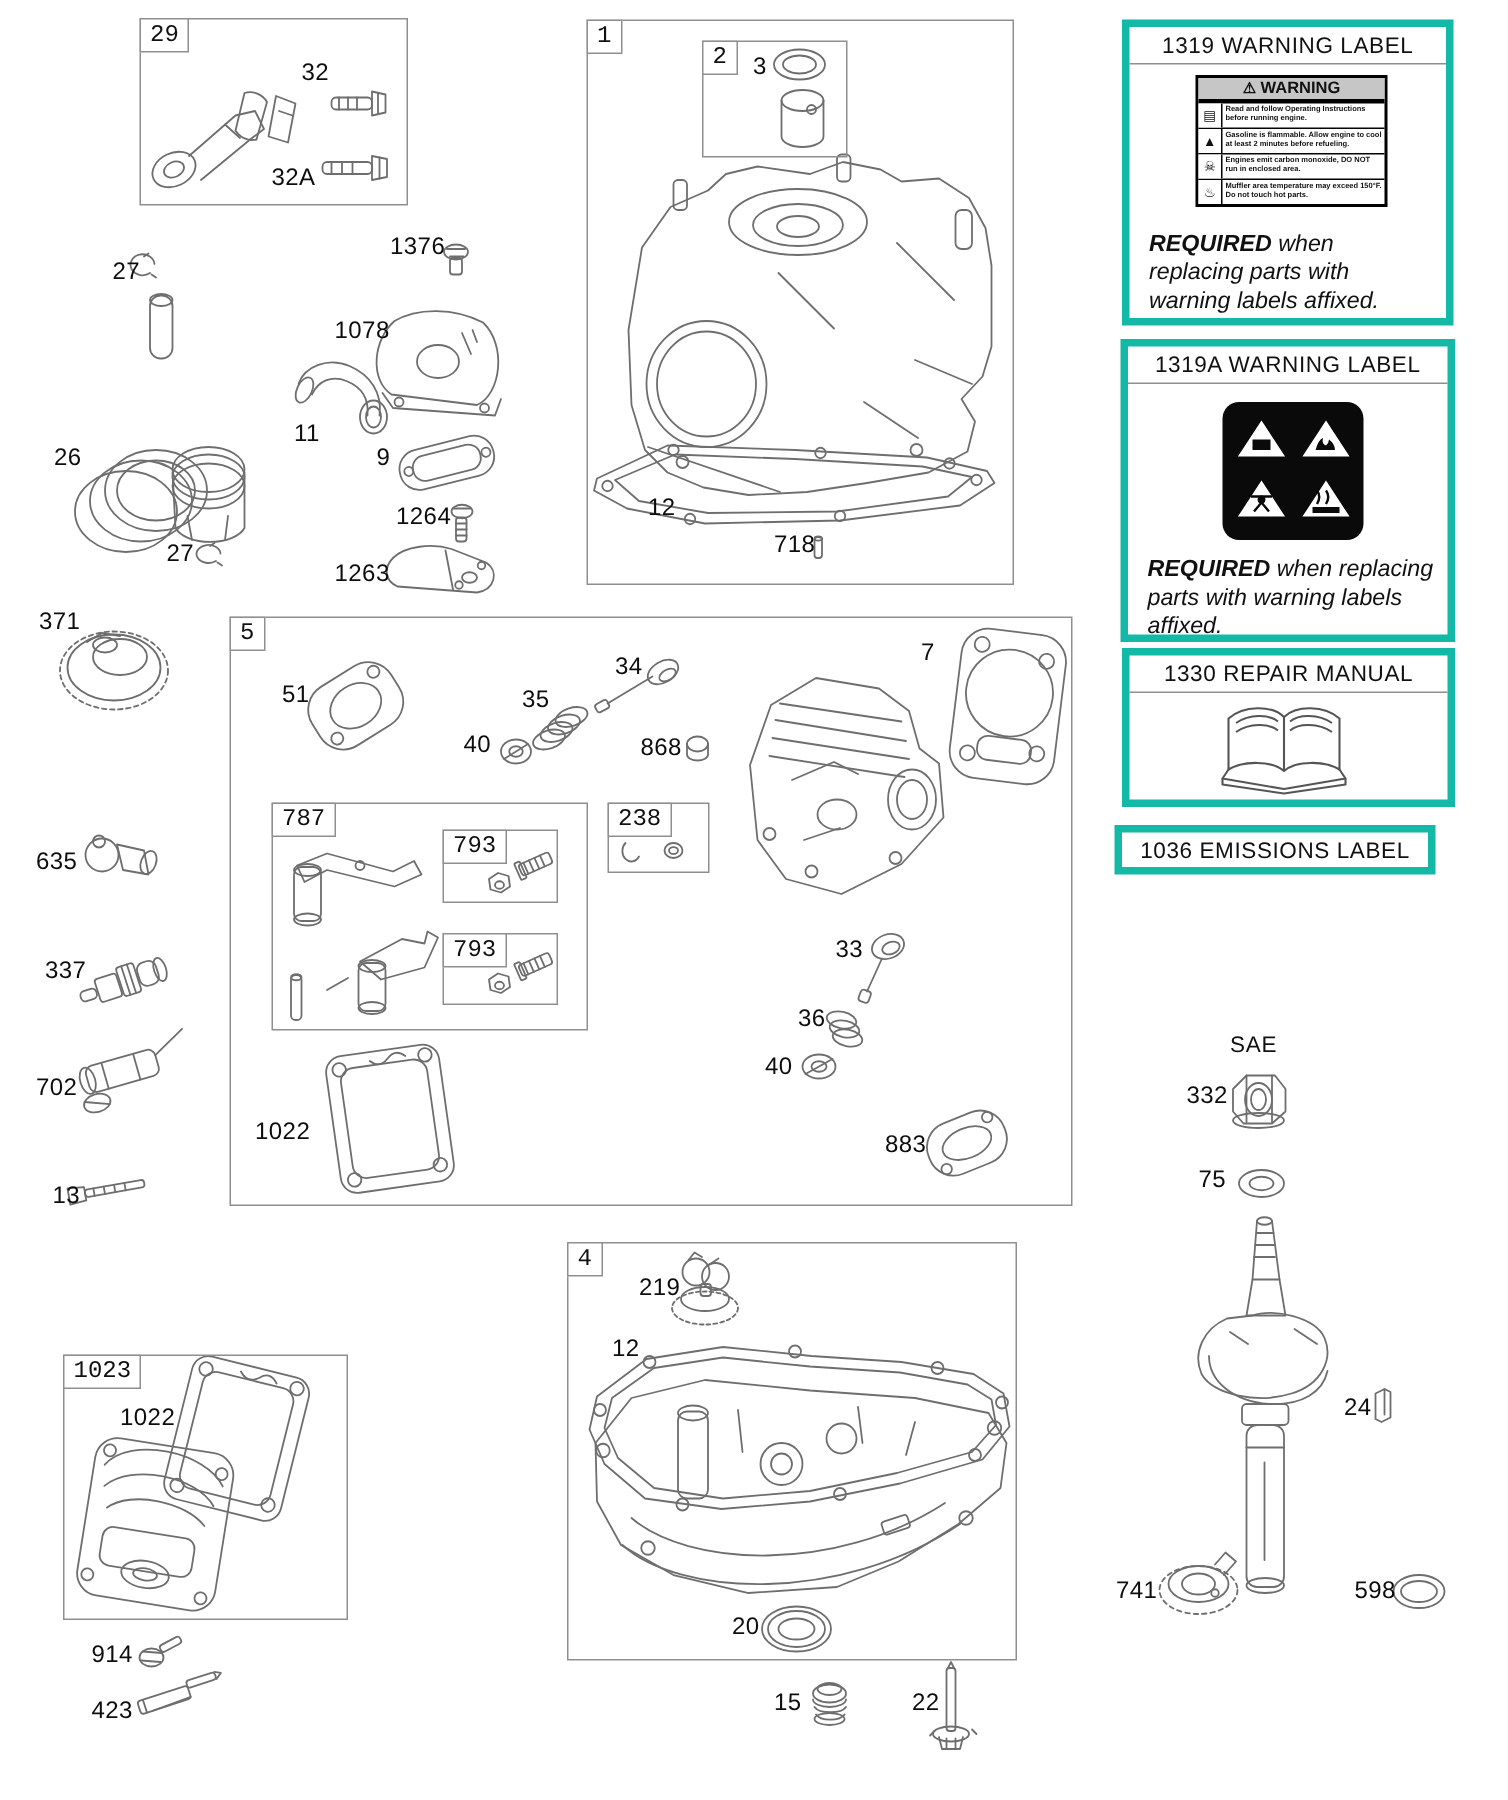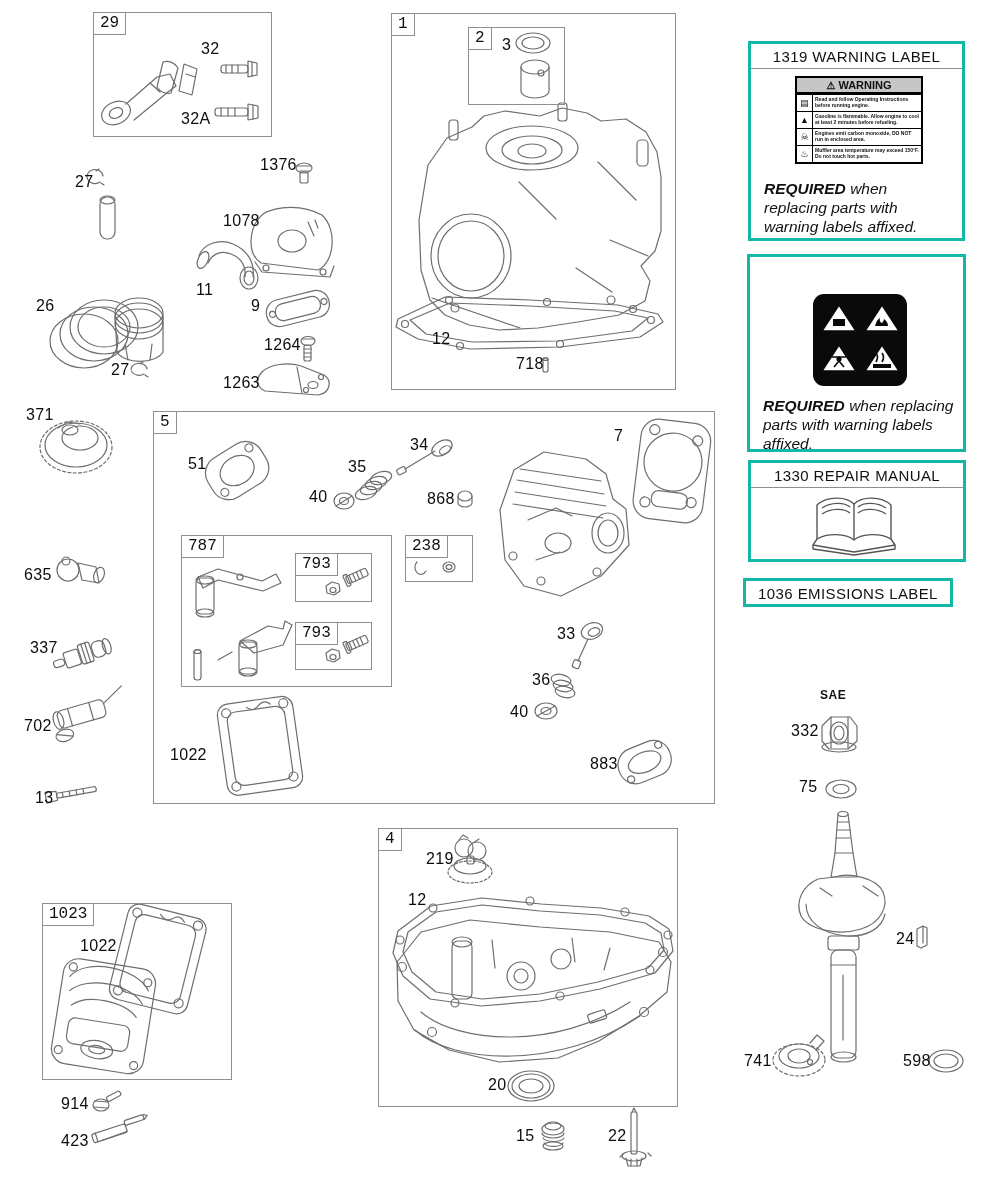--- a/index.html
+++ b/index.html
@@ -4,36 +4,36 @@
 <style>
   html,body{margin:0;padding:0;background:#fff;}
   #canvas{position:relative;width:1005px;height:1200px;background:#fff;overflow:hidden;
           font-family:"Liberation Sans",sans-serif;color:#111;}
   svg.art{position:absolute;left:0;top:0;}
   svg.art *{stroke:#6e6e6e;fill:none;stroke-width:1.2;stroke-linejoin:round;stroke-linecap:round;}
   .callout{position:absolute;font-size:16px;color:#0d0d0d;white-space:nowrap;letter-spacing:.3px;}
   .pbox{position:absolute;border:1px solid #8f8f8f;}
   .tab{position:absolute;top:-1px;left:-1px;background:#fff;border:1px solid #8f8f8f;
        padding:0 6px 1px 6px;font-size:16px;line-height:20px;font-family:Liberation Mono, monospace;}
-  .panel{position:absolute;border:3px solid #14b8a6;background:#fff;margin-top:28px;}
+  .panel{position:absolute;border:5px solid #14b8a6;background:#fff;}
   .panel-title{font-size:15px;text-align:center;border-bottom:1px solid #8f8f8f;
                padding:4px 0 3px 0;letter-spacing:.4px;white-space:nowrap;}
   .panel-title.noline{border-bottom:none;}
   .req{position:absolute;left:13px;right:8px;font-style:italic;font-size:15.5px;line-height:1.22;}
   .req b{font-weight:bold;}
   
   .wlabel{position:absolute;left:44px;top:32px;width:124px;border:2px solid #000;background:#fff;}
   .wl-head{display:flex;align-items:center;justify-content:center;gap:3px;background:#c6c6c6;
            border-bottom:2px solid #000;font-weight:bold;font-size:11px;padding:1px 0;}
   .wl-tri{font-size:10px;}
   .wl-row{display:flex;border-top:1px solid #000;}
   .wl-icon{width:15px;min-width:15px;border-right:1px solid #000;font-size:9px;line-height:16px;
            text-align:center;background:#fff;}
   .wl-text{font-size:5px;line-height:1.25;padding:1px 2px;font-weight:bold;}
-  .sae{position:absolute;font-size:12px;font-weight:bold;letter-spacing:.5px;}
+  .sae{position:absolute;font-size:15px;font-weight:normal;letter-spacing:.5px;}
 </style>
 </head>
 <body>
 
 <div id="canvas">
 
   <svg class="art" width="1005" height="1200">
 
     <g>
       <ellipse cx="116" cy="113" rx="15" ry="11" transform="rotate(-25 116 113)"></ellipse>
@@ -552,20 +552,21 @@
         <span class="wl-icon">♨</span>
         <span class="wl-text">Muffler area temperature may exceed 150°F. Do not touch hot parts.</span>
       </div>
     </div>
     <div class="req" style="top:136px">
       <b>REQUIRED</b><span> when replacing parts with warning labels affixed.</span>
     </div>
   </div>
 
   <div class="panel" style="left:747px;top:226px;width:213px;height:192px">
+    <div class="panel-title">1319A WARNING LABEL</div>
     <svg width="96" height="94" style="position:absolute;left:62px;top:36px">
       <rect x="1" y="1" width="94" height="92" rx="11" fill="#0a0a0a"></rect>
       <g>
         <path d="M27,12 L44,38 L10,38 Z" fill="#fff" stroke="#0a0a0a" stroke-width="1.5" stroke-linejoin="round"></path>
         <rect x="21" y="26" width="12" height="7" fill="#0a0a0a"></rect>
       </g>
       <g>
         <path d="M70,12 L87,38 L53,38 Z" fill="#fff" stroke="#0a0a0a" stroke-width="1.5" stroke-linejoin="round"></path>
         <path d="M63,33 q2,-7 5,-8 q-1,4 2,5 q2,-2 2,-4 q4,3 4,7 z" fill="#0a0a0a"></path>
       </g>

